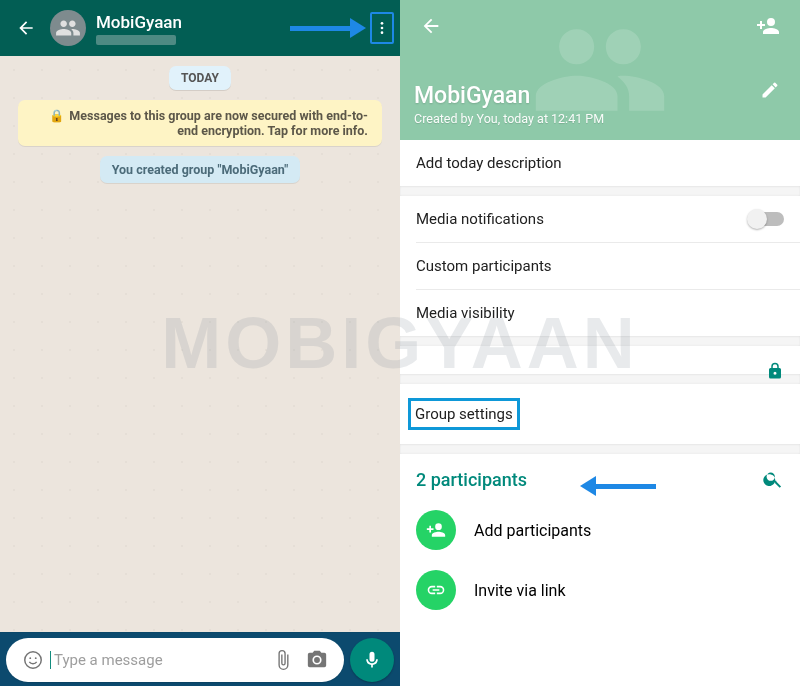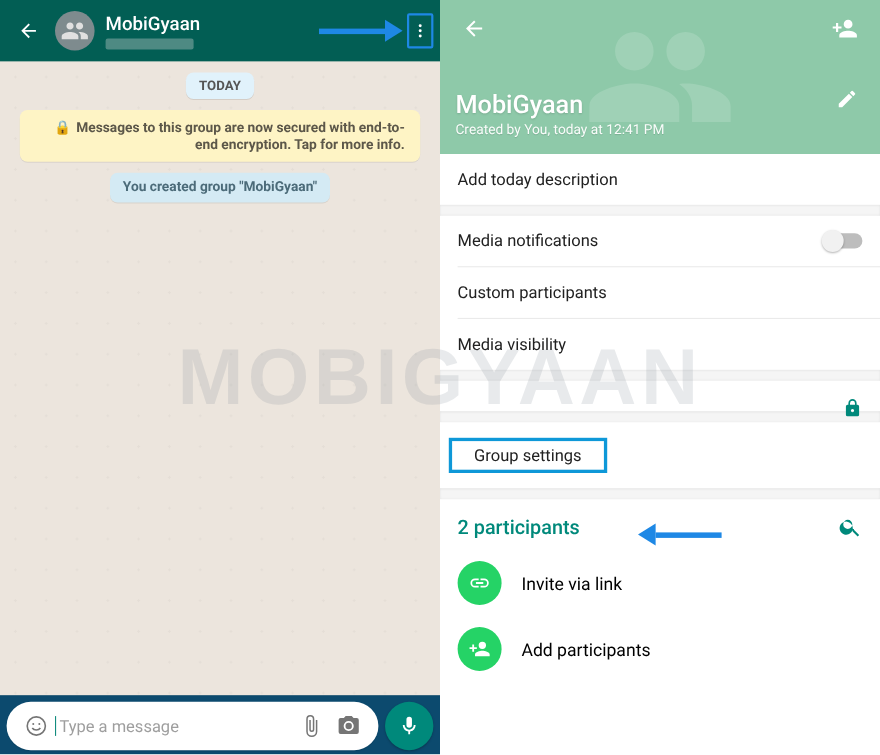--- a/index.html
+++ b/index.html
@@ -171,21 +171,21 @@
   }
   .toggle::after {
     content:""; position:absolute; left:-3px; top:-3px; width:20px; height:20px;
     background:#F1F1F1; border-radius:50%; box-shadow:0 1px 2px rgba(0,0,0,0.3);
   }
   .lock-green { color: #00897B; position: absolute; right: 16px; top: 16px; }
 
   .highlight-box {
     border: 3px solid #0E98D8;
     display: inline-block;
-    padding: 4px 20px;
+    padding: 4px 4px;
     margin-left: -8px;
   }
 
   .participants-header {
     padding: 14px 16px 10px;
     display: flex; align-items: center; justify-content: space-between;
   }
   .participants-header .cnt { color: #00897B; font-size: 18px; font-weight: 500; }
   .part-row { display: flex; align-items: center; padding: 10px 16px; }
   .circle-btn {
@@ -358,32 +358,32 @@
         <span class="cnt">2 participants</span>
         <span>
           <svg width="22" height="22" viewBox="0 0 24 24" fill="#00897B">
               <path d="M15.5 14h-.8l-.3-.3A6.5 6.5 0 1 0 14 15.5l.3.3v.8l5 5 1.5-1.5-5-5zm-6 0A4.5 4.5 0 1 1 14 9.5 4.5 4.5 0 0 1 9.5 14z"></path>
             </svg>
         </span>
       </div>
       <div class="part-row">
         <div class="circle-btn">
           <svg viewBox="0 0 24 24">
-              <path d="M3.9 12A3.1 3.1 0 0 1 7 8.9h4V7H7a5 5 0 0 0 0 10h4v-1.9H7A3.1 3.1 0 0 1 3.9 12zM8 13h8v-2H8v2zm9-6h-4v1.9h4a3.1 3.1 0 0 1 0 6.2h-4V17h4a5 5 0 0 0 0-10z"></path>
-            </svg>
-        </div>
-        <span>Invite via link</span>
+              <path d="M15 12a4 4 0 1 0 0-8 4 4 0 0 0 0 8zm0 2c-2.7 0-8 1.3-8 4v2h16v-2c0-2.7-5.3-4-8-4zM6 10V7H4v3H1v2h3v3h2v-3h3v-2H6z"></path>
+            </svg>
+        </div>
+        <span>Add participants</span>
       </div>
       <div class="part-row">
         <div class="circle-btn">
           <svg viewBox="0 0 24 24">
-              <path d="M15 12a4 4 0 1 0 0-8 4 4 0 0 0 0 8zm0 2c-2.7 0-8 1.3-8 4v2h16v-2c0-2.7-5.3-4-8-4zM6 10V7H4v3H1v2h3v3h2v-3h3v-2H6z"></path>
-            </svg>
-        </div>
-        <span>Add participants</span>
+              <path d="M3.9 12A3.1 3.1 0 0 1 7 8.9h4V7H7a5 5 0 0 0 0 10h4v-1.9H7A3.1 3.1 0 0 1 3.9 12zM8 13h8v-2H8v2zm9-6h-4v1.9h4a3.1 3.1 0 0 1 0 6.2h-4V17h4a5 5 0 0 0 0-10z"></path>
+            </svg>
+        </div>
+        <span>Invite via link</span>
       </div>
     </div>
   </div>
 </div>
 
 <div class="watermark">
   <span>MOBIGYAAN</span>
 </div>
 
 <div class="arrow arrow1">

